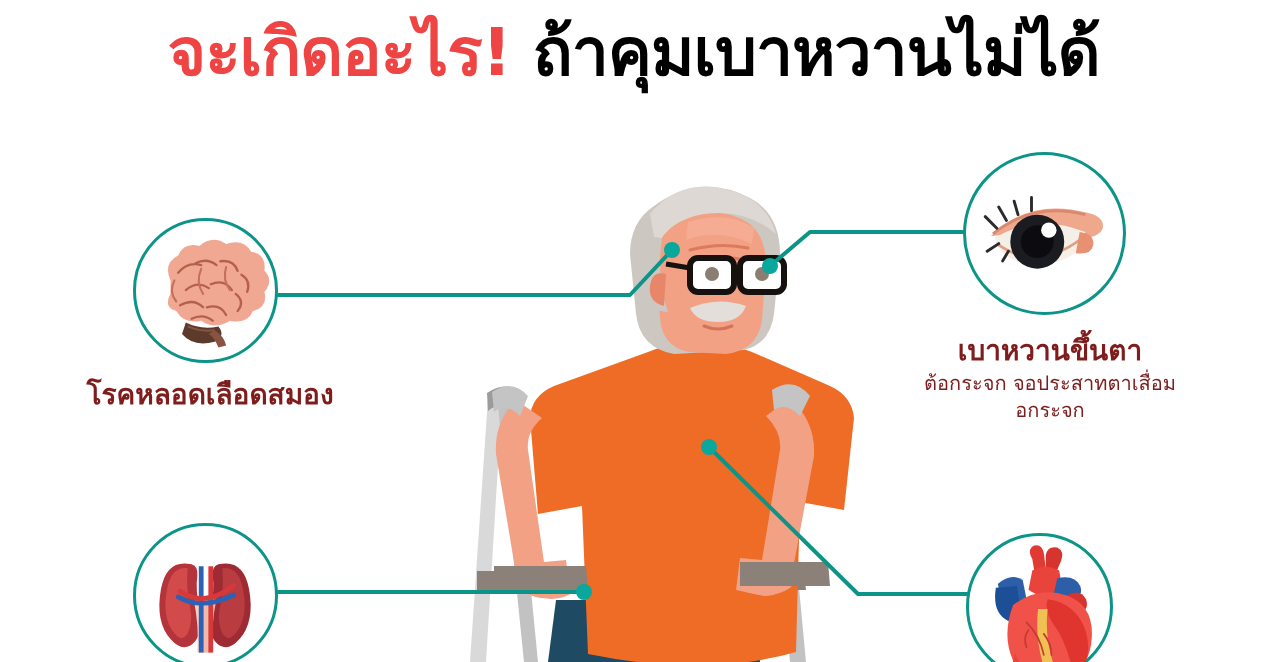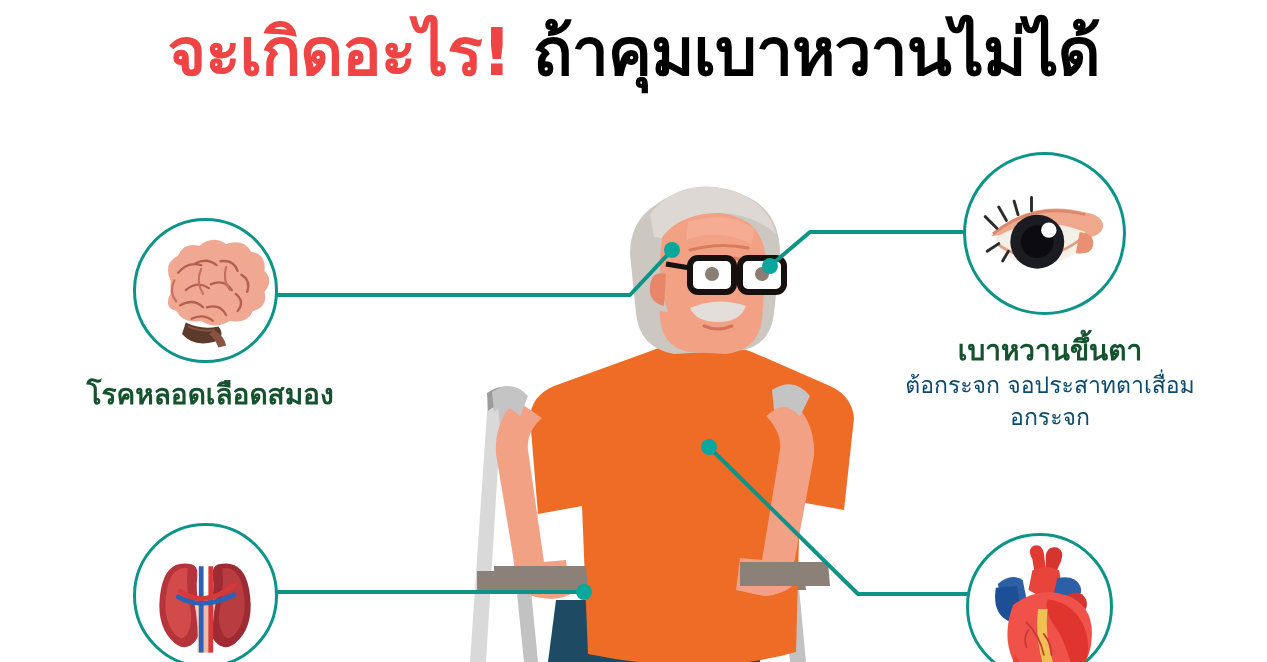--- a/index.html
+++ b/index.html
@@ -33,28 +33,28 @@
   .headline .part-teal { color: #000000; }
 
   
   .label-block {
     position: absolute;
     text-align: center;
   }
   .label-title {
     font-size: 28px;
     font-weight: bold;
-    color: #14532d;
+    color: #7f1d1d;
     line-height: 1.35;
     white-space: nowrap;
   }
   .label-sub {
-    font-size: 23px;
+    font-size: 20px;
     font-weight: normal;
-    color: #0c4a6e;
+    color: #7f1d1d;
     line-height: 1.38;
     white-space: nowrap;
   }
 
   #label-brain  { left: 10px;  top: 376px; width: 400px; }
   #label-eye    { left: 845px; top: 332px; width: 410px; }
 
   
   .icon-circle {
     position: absolute;

